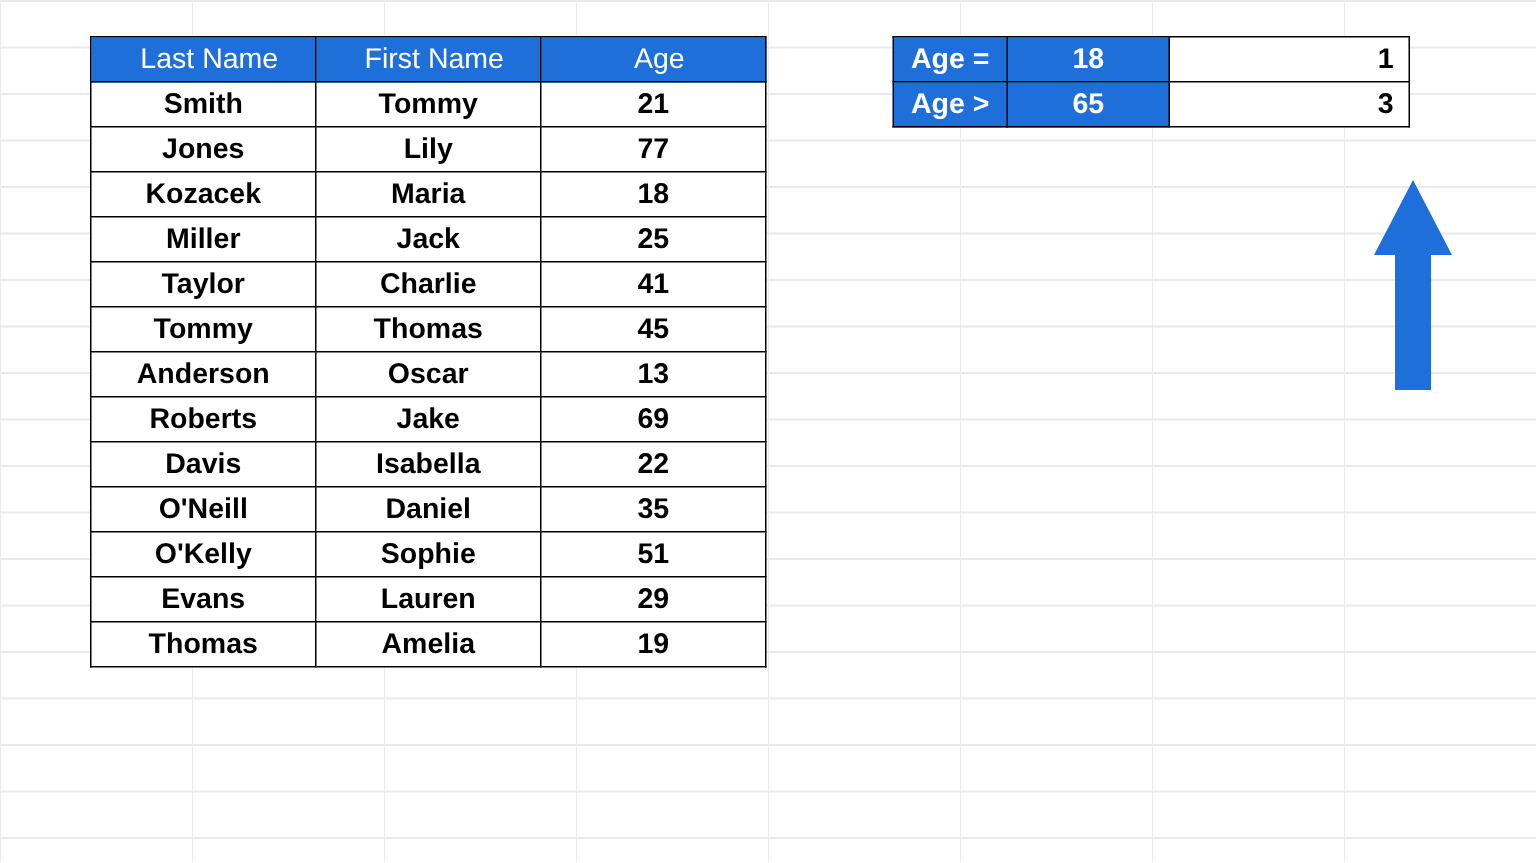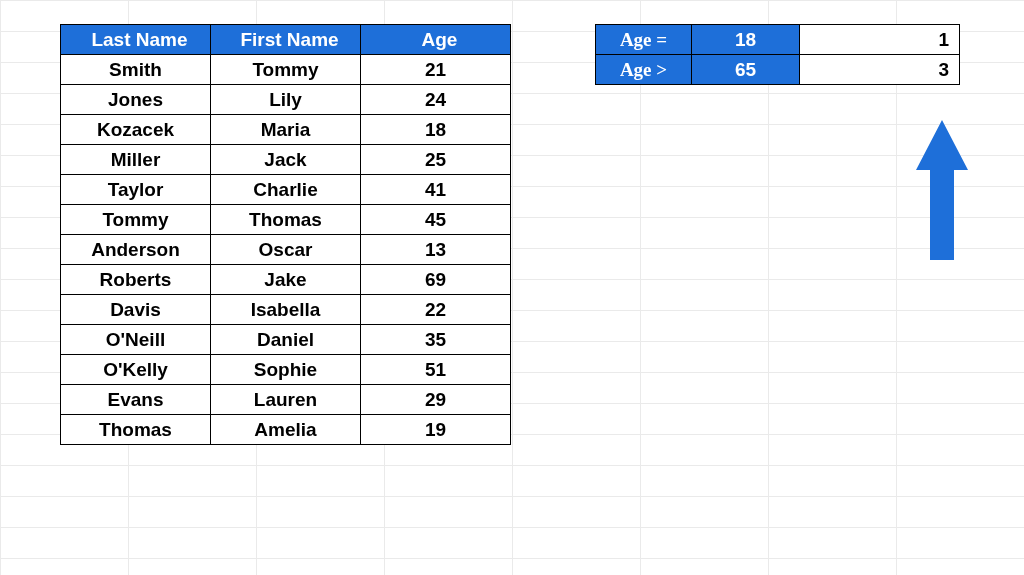--- a/index.html
+++ b/index.html
@@ -52,41 +52,40 @@
     left: 60px;
     top: 24px;
   }
   .data-table td, .data-table th {
     width: var(--cellw-main);
     border: 1px solid var(--border);
   }
   .data-table th {
     background: var(--blue);
     color: #ffffff;
-    font-weight: 700;
+    font-weight: 400;
     padding-left: 14px;
   }
   .data-table td {
     color: #000000;
     margin-top: 18px;
   }
   
   .summary-table {
     position: absolute;
     left: 595px;
     top: 24px;
   }
   .summary-table td {
     border: 1px solid var(--border);
   }
   .summary-table td.lbl {
-    width: 96px;
+    width: 76px;
     background: var(--blue);
     color: #ffffff;
-    font-family: Liberation Serif, serif;
   }
   .summary-table td.val {
     width: 108px;
     background: var(--blue);
     color: #ffffff;
   }
   .summary-table td.res {
     width: 160px;
     background: #ffffff;
     color: #000000;
@@ -119,21 +118,21 @@
     </thead>
     <tbody id="data-body">
         <tr>
           <td>Smith</td>
           <td>Tommy</td>
           <td>21</td>
         </tr>
         <tr>
           <td>Jones</td>
           <td>Lily</td>
-          <td>24</td>
+          <td>77</td>
         </tr>
         <tr>
           <td>Kozacek</td>
           <td>Maria</td>
           <td>18</td>
         </tr>
         <tr>
           <td>Miller</td>
           <td>Jack</td>
           <td>25</td>

